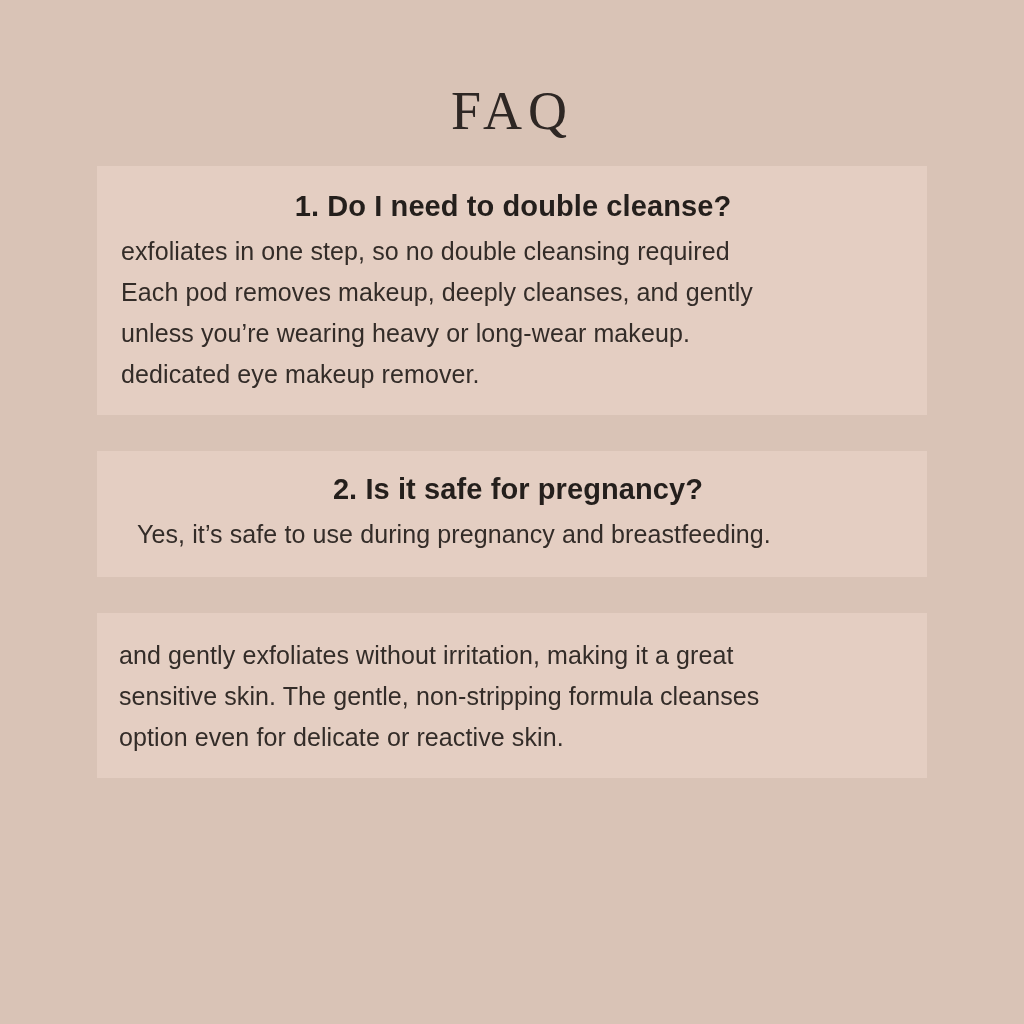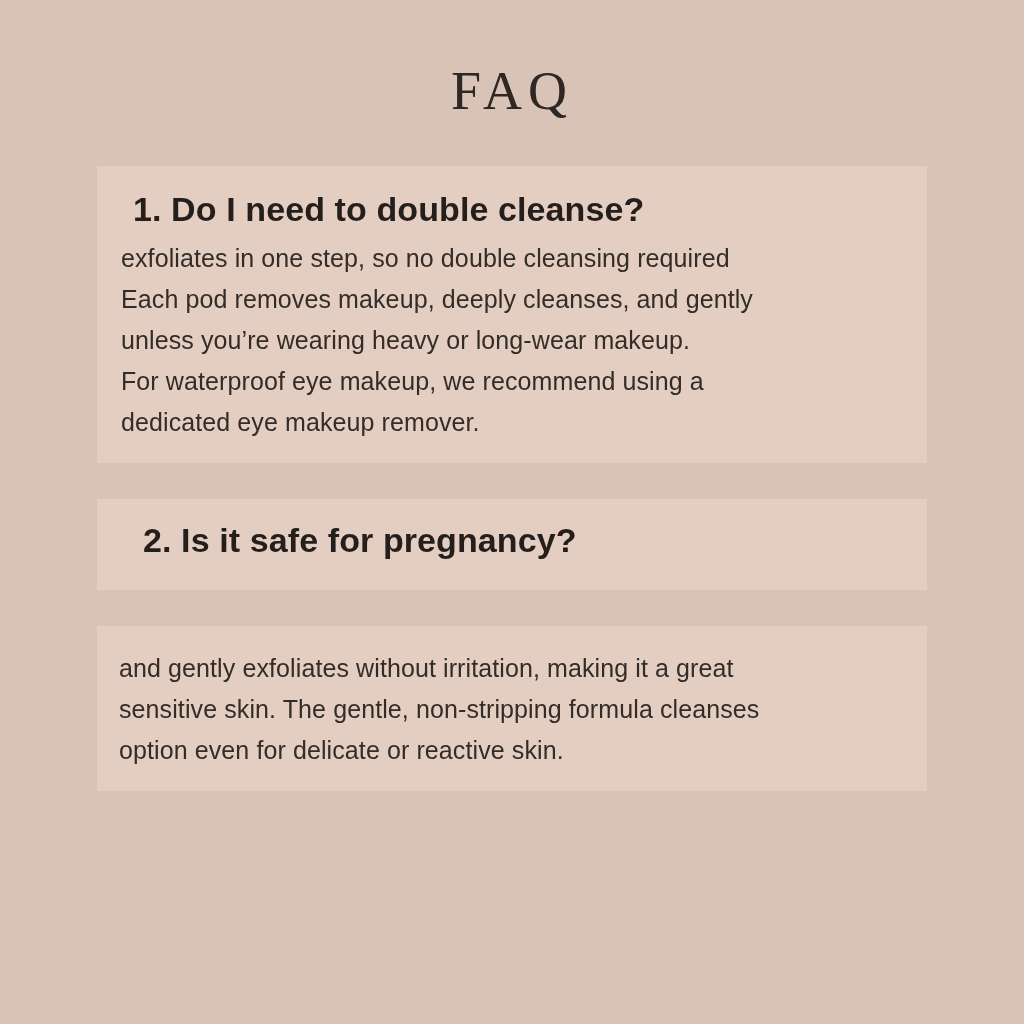--- a/index.html
+++ b/index.html
@@ -14,21 +14,21 @@
     overflow: hidden;
   }
   .page {
     position: relative;
     width: 1024px;
     height: 1024px;
     box-sizing: border-box;
   }
   .faq-title {
     position: absolute;
-    top: 60px;
+    top: 80px;
     left: 0;
     width: 1024px;
     text-align: center;
     font-family: "Liberation Serif", serif;
     font-size: 54px;
     letter-spacing: 6px;
     color: #2e2724;
     font-weight: 400;
   }
   .cards {
@@ -37,26 +37,27 @@
     left: 97px;
     width: 830px;
   }
   .card {
     background: #e4cec2;
     box-sizing: border-box;
     padding: 22px 22px 20px 22px;
     margin-bottom: 36px;
   }
   .card-q {
-    font-size: 34px;
+    font-size: 29px;
     font-weight: bold;
     color: #241f1c;
     line-height: 1.28;
-    margin: 0 0 6px 12px;
+    margin: 0 0 6px 0;
     letter-spacing: 0.1px;
+    text-align: center;
   }
   .card-a {
     font-size: 25px;
     font-weight: 400;
     color: #332c28;
     line-height: 1.64;
     margin: 0;
     letter-spacing: 0.1px;
   }
   .card-1 .card-q { padding-left: 2px; }
@@ -76,27 +77,29 @@
   <div class="faq-title">FAQ</div>
 
   <div class="cards">
 
     <div class="card card-1">
       <p class="card-q">1. Do I need to double cleanse?</p>
       <p class="card-a">
         <span class="nowrap-line">exfoliates in one step, so no double cleansing required</span>
         <span class="nowrap-line">Each pod removes makeup, deeply cleanses, and gently</span>
         <span class="nowrap-line">unless you’re wearing heavy or long-wear makeup.</span>
-        <span class="nowrap-line">For waterproof eye makeup, we recommend using a</span>
         <span class="nowrap-line">dedicated eye makeup remover.</span>
       </p>
     </div>
 
     <div class="card card-2">
       <p class="card-q">2. Is it safe for pregnancy?</p>
+      <p class="card-a">
+        <span class="nowrap-line">Yes, it’s safe to use during pregnancy and breastfeeding.</span>
+      </p>
     </div>
 
     <div class="card card-3">
       <p class="card-a">
         <span class="nowrap-line">and gently exfoliates without irritation, making it a great</span>
         <span class="nowrap-line">sensitive skin. The gentle, non-stripping formula cleanses</span>
         <span class="nowrap-line">option even for delicate or reactive skin.</span>
       </p>
     </div>
 

